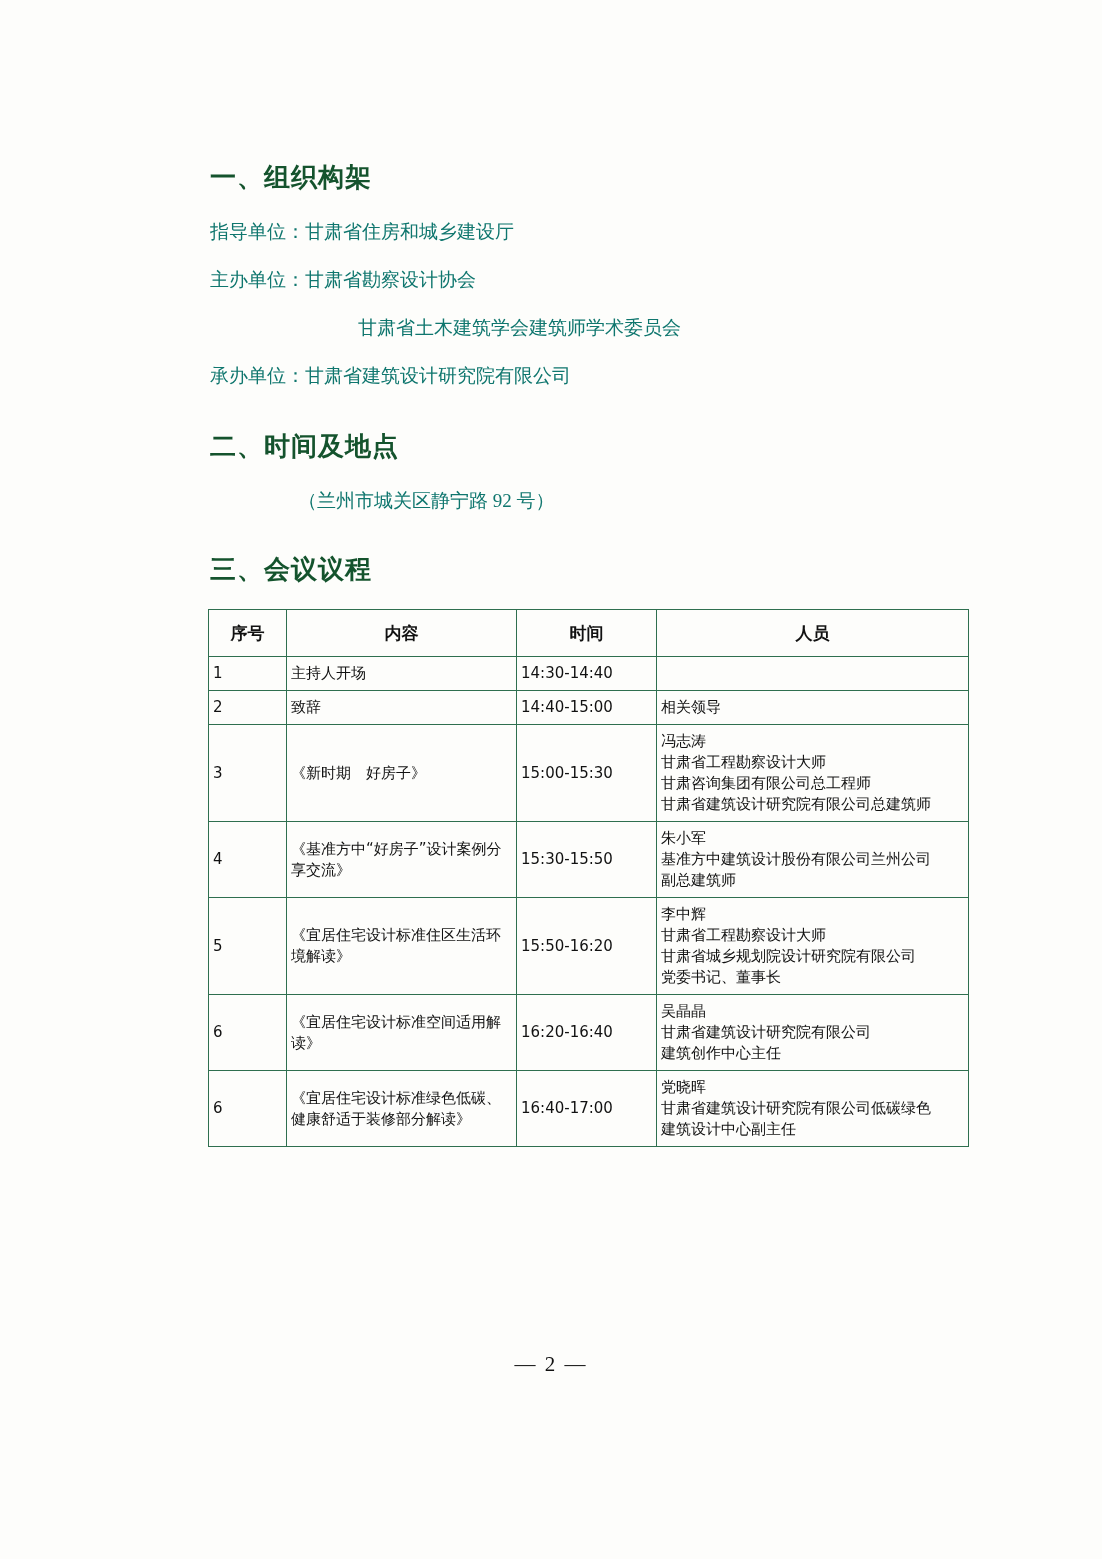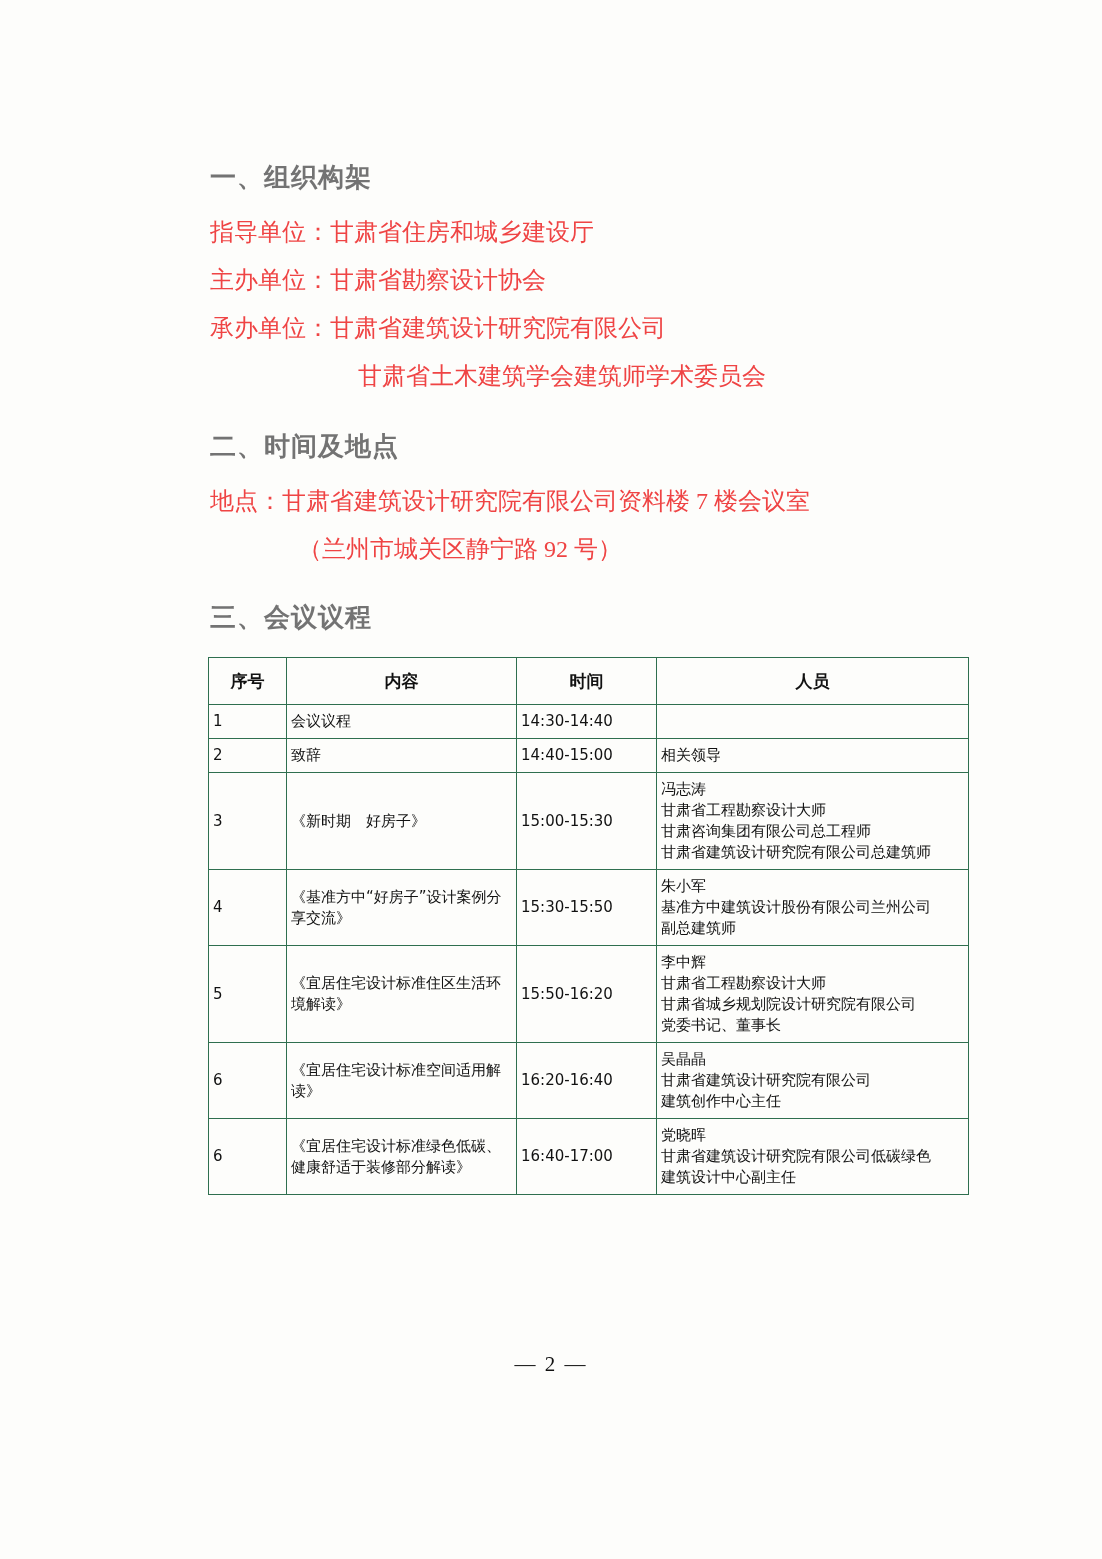--- a/index.html
+++ b/index.html
@@ -29,30 +29,30 @@
     top: 160px;
     width: 830px;
   }
 
   .heading {
     font-family: Liberation Serif, serif;
     font-weight: bold;
     font-size: 26px;
     letter-spacing: 1px;
     margin: 0 0 14px 72px;
-    color: #737373;
+    color: #14532d;
   }
   .heading.second { margin-top: 30px; }
   .heading.third  { margin-top: 28px; }
 
   .line {
-    font-size: 24px;
+    font-size: 19px;
     line-height: 46px;
     margin: 0 0 2px 72px;
-    color: #ef4444;
+    color: #0f766e;
     white-space: pre;
   }
   .line.indent { margin-left: 220px; }
   .line.indent2 { margin-left: 160px; }
 
   
   table.agenda {
     border-collapse: collapse;
     margin: 22px 0 0 70px;
     width: 760px;
@@ -98,25 +98,24 @@
 </style>
 </head>
 <body>
 
 <div class="page">
   <div class="content">
 
     <h2 class="heading">一、组织构架</h2>
     <p class="line">指导单位：甘肃省住房和城乡建设厅</p>
     <p class="line">主办单位：甘肃省勘察设计协会</p>
+    <p class="line indent">甘肃省土木建筑学会建筑师学术委员会</p>
     <p class="line">承办单位：甘肃省建筑设计研究院有限公司</p>
-    <p class="line indent">甘肃省土木建筑学会建筑师学术委员会</p>
 
     <h2 class="heading second">二、时间及地点</h2>
-    <p class="line">地点：甘肃省建筑设计研究院有限公司资料楼 7 楼会议室</p>
     <p class="line indent2">（兰州市城关区静宁路 92 号）</p>
 
     <h2 class="heading third">三、会议议程</h2>
 
     <table class="agenda">
       <colgroup>
         <col class="c-idx">
           <col class="c-topic">
           <col class="c-time">
           <col class="c-people">
@@ -125,21 +124,21 @@
         <tr>
           <th>序号</th>
           <th>内容</th>
           <th>时间</th>
           <th>人员</th>
         </tr>
       </thead>
       <tbody id="agenda-body">
           <tr>
             <td class="idx">1</td>
-            <td class="topic">会议议程</td>
+            <td class="topic">主持人开场</td>
             <td class="time">14:30-14:40</td>
             <td class="people"></td>
           </tr>
           <tr>
             <td class="idx">2</td>
             <td class="topic">致辞</td>
             <td class="time">14:40-15:00</td>
             <td class="people">相关领导</td>
           </tr>
           <tr>

